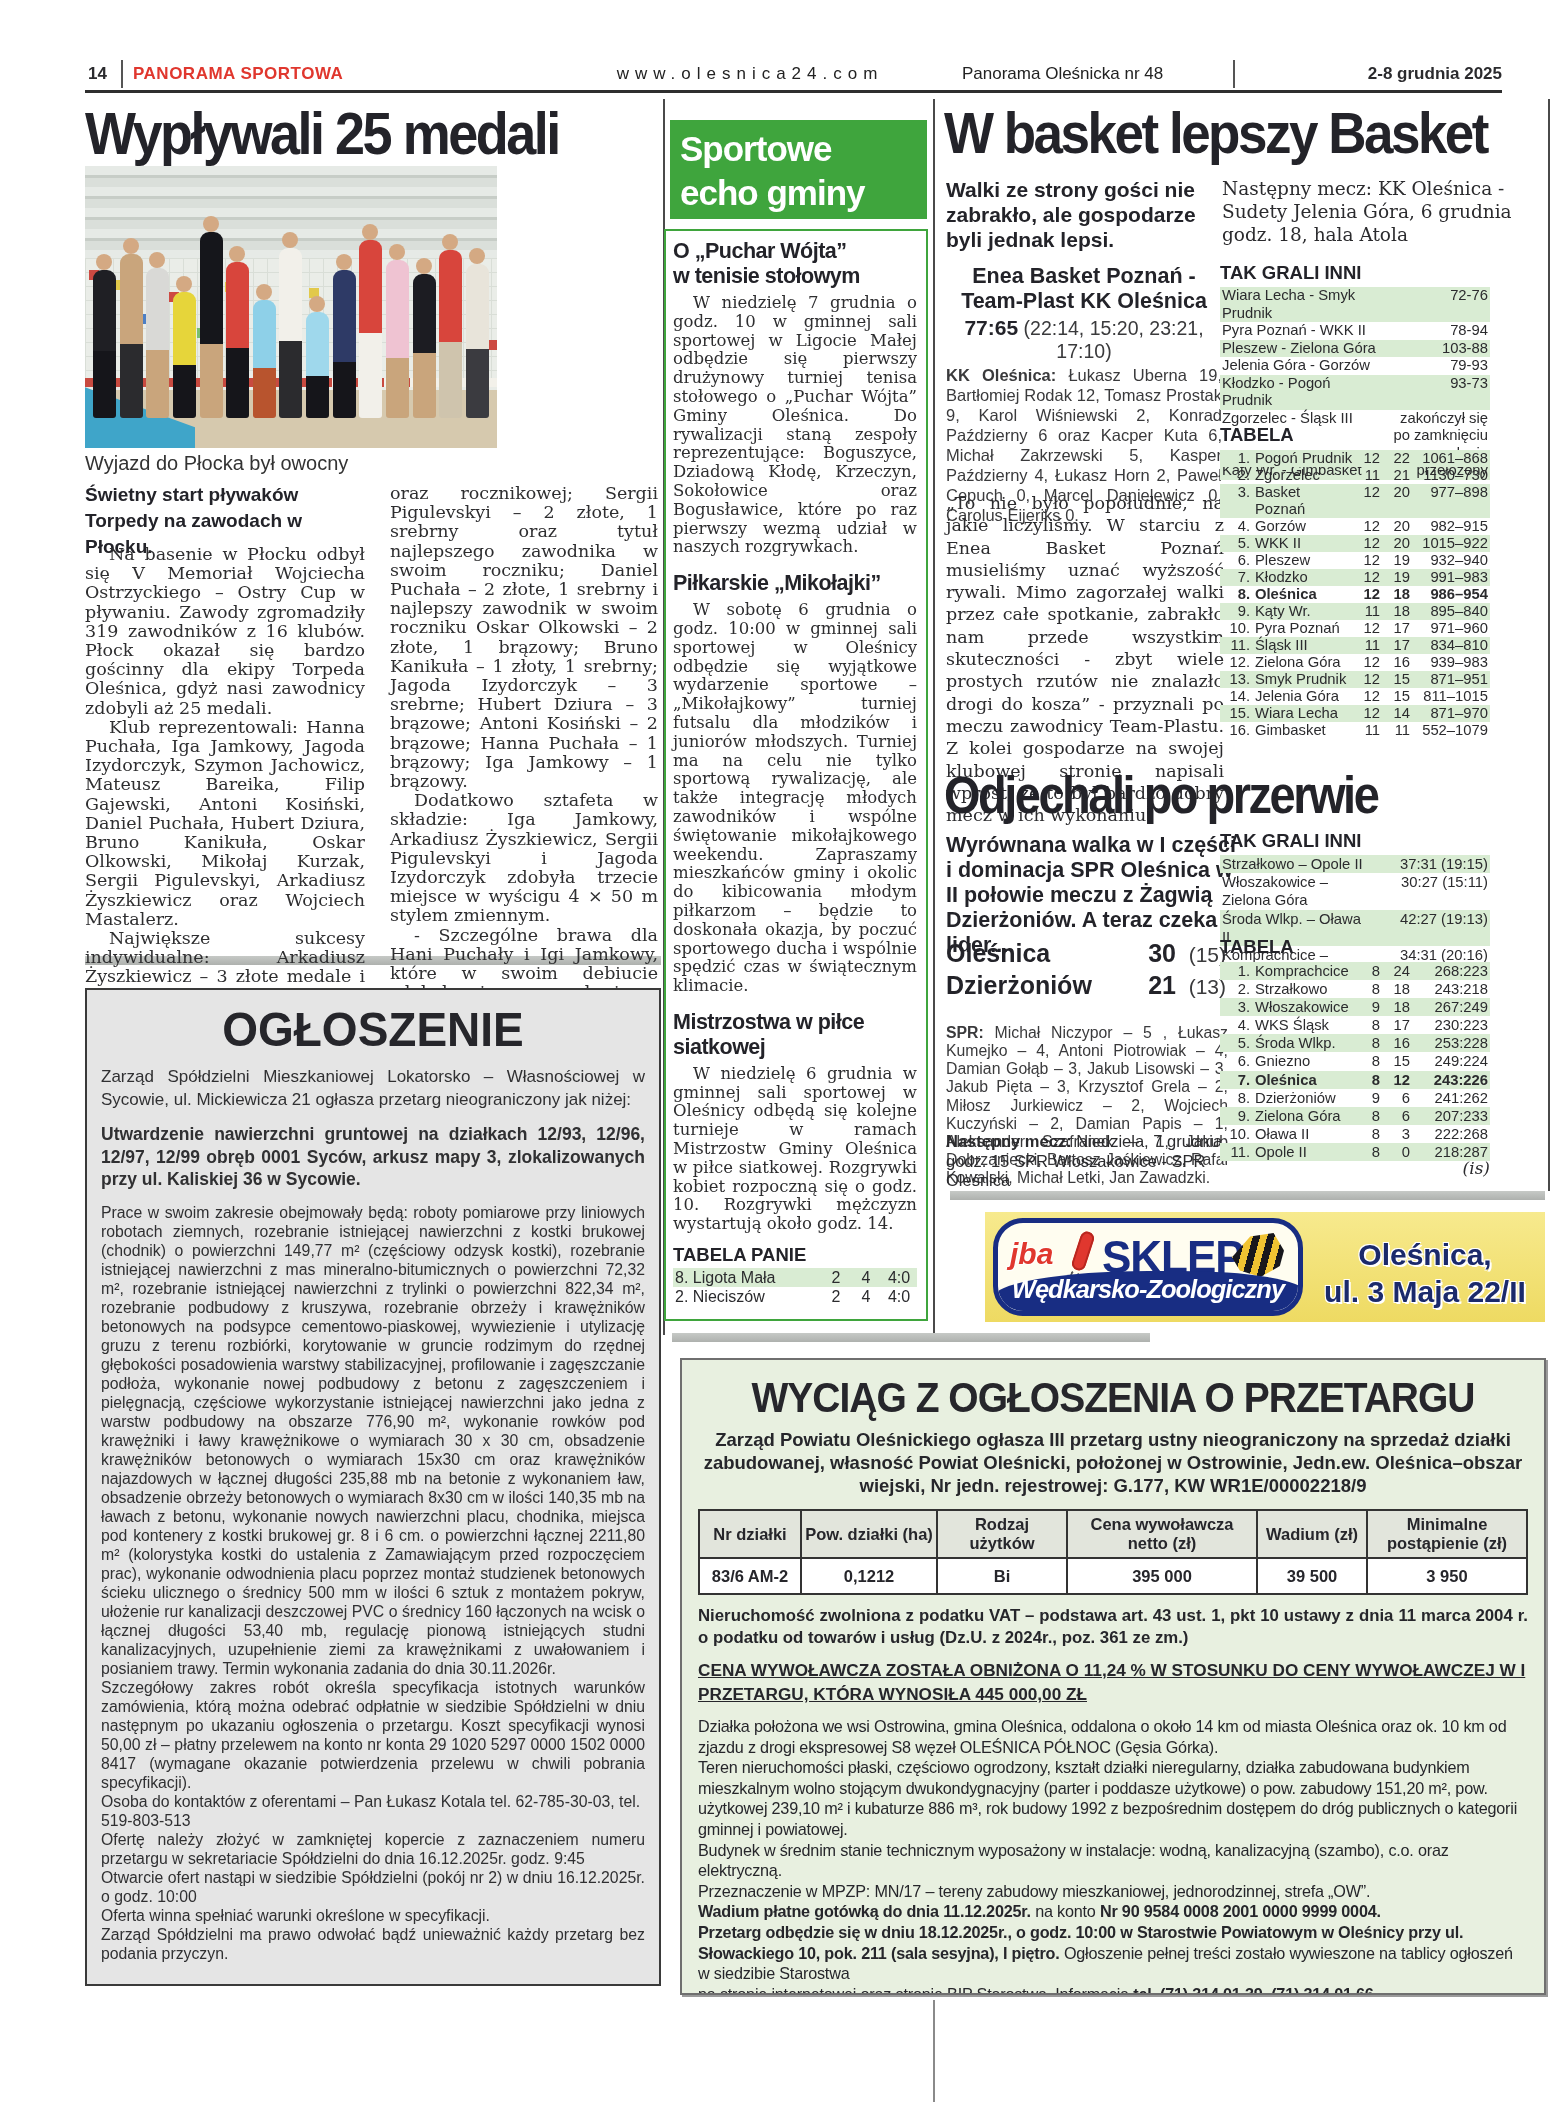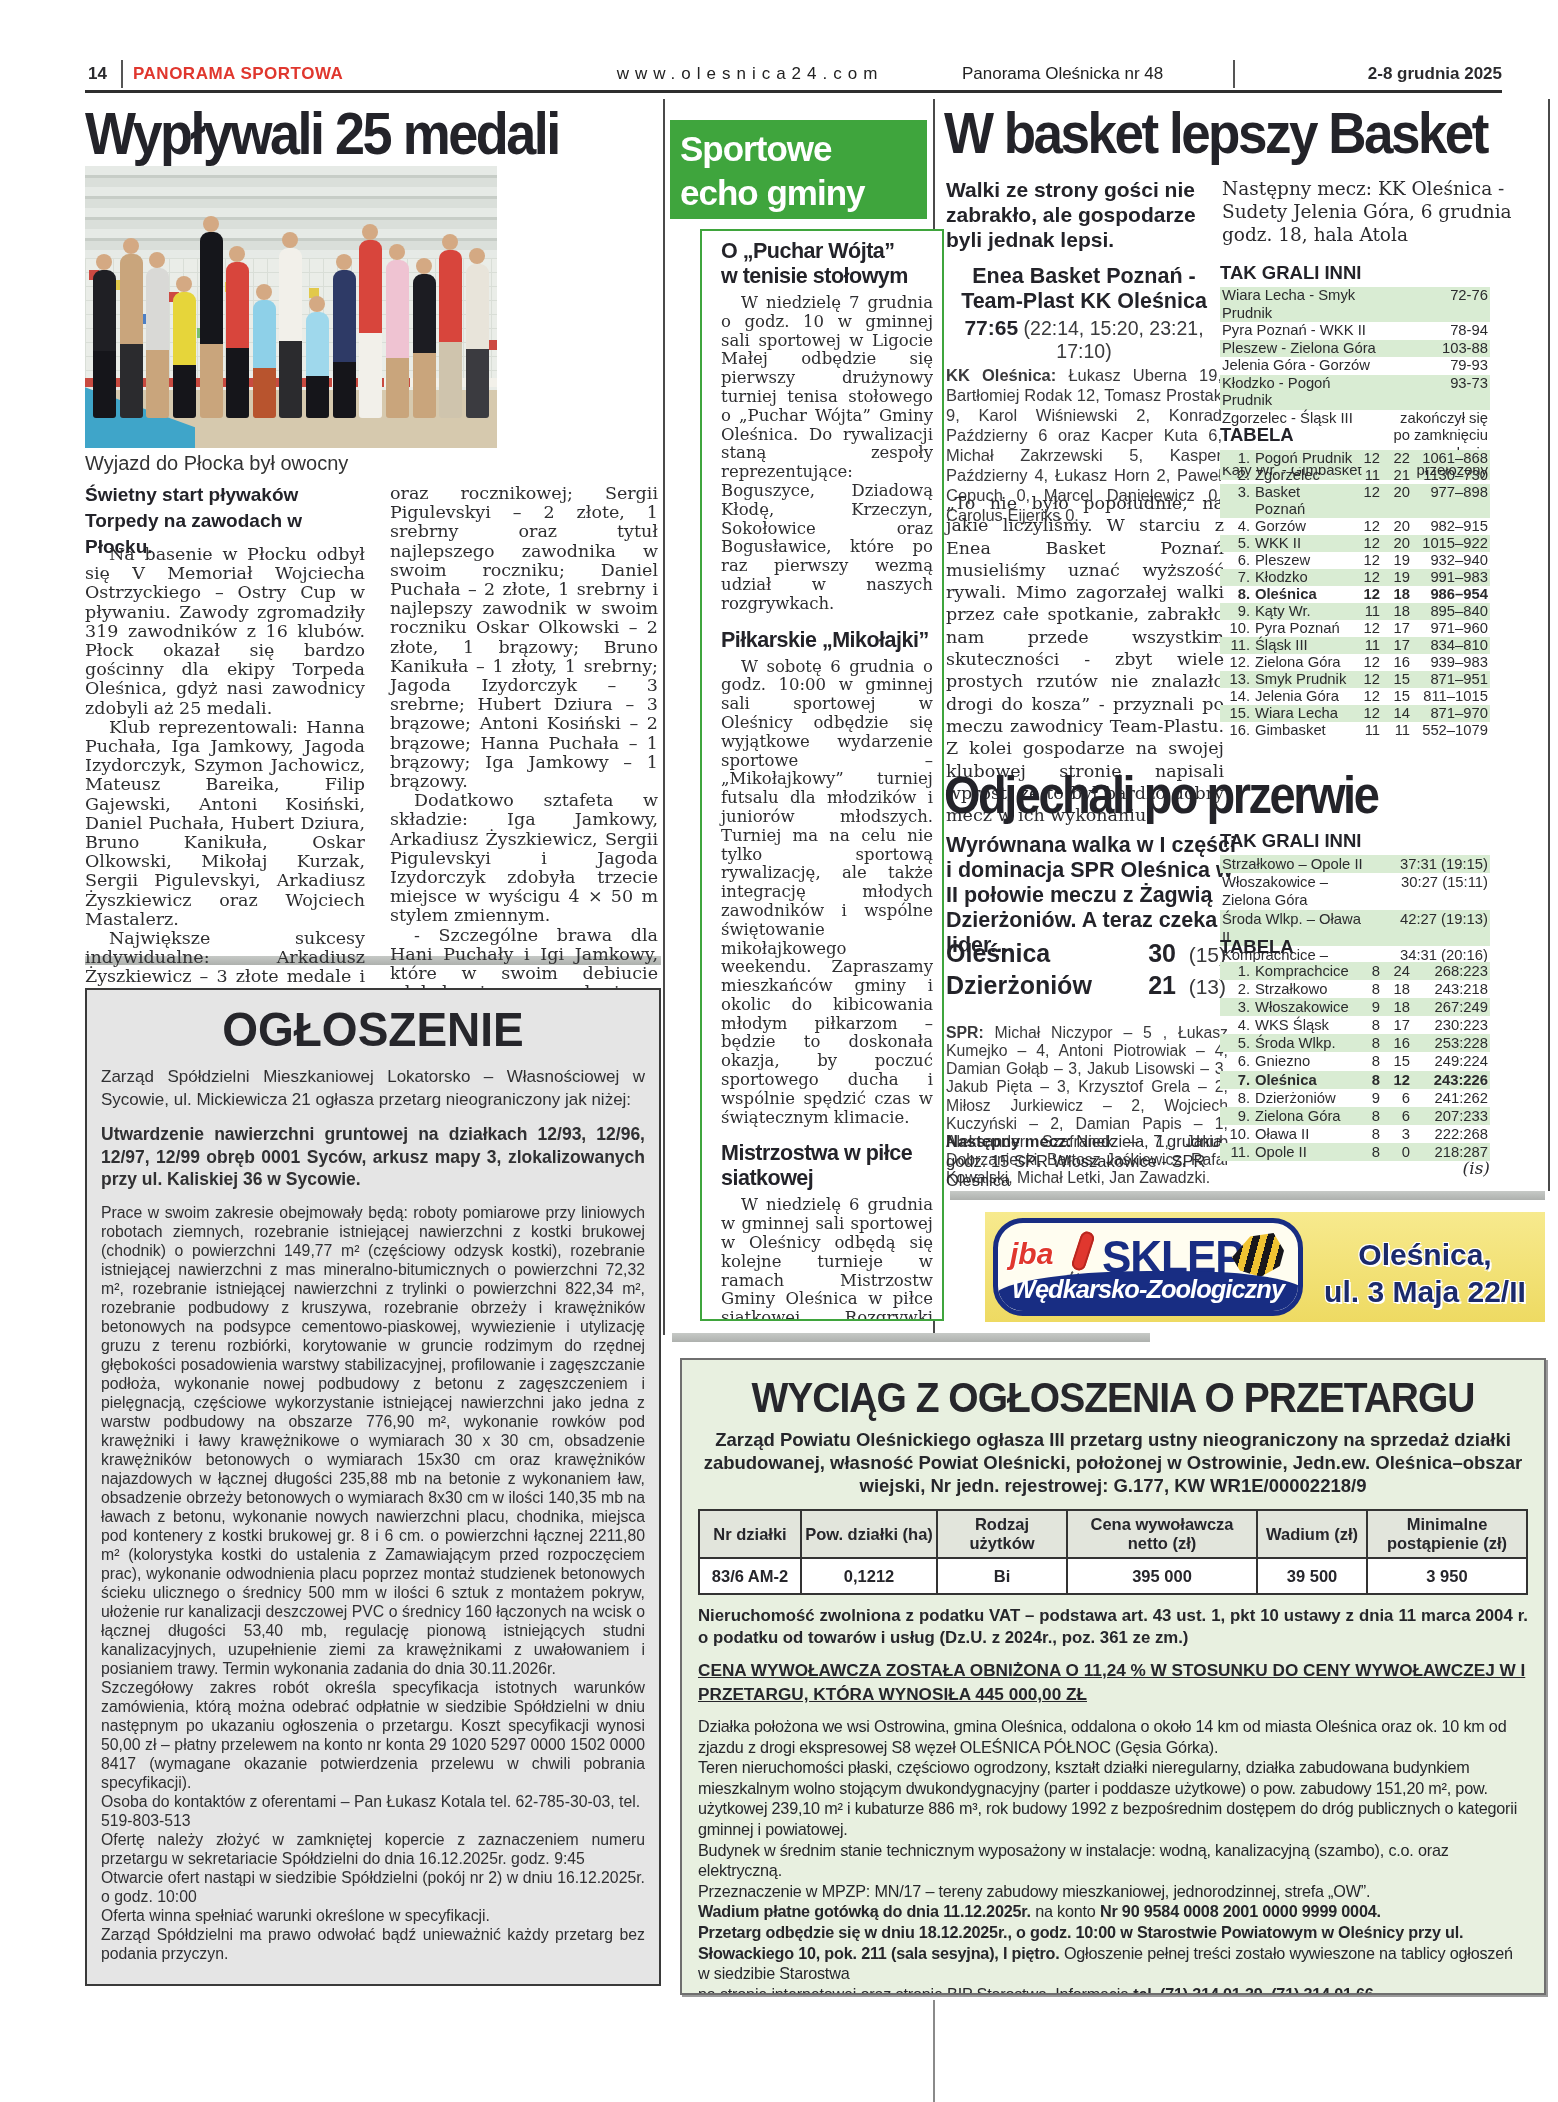--- a/index.html
+++ b/index.html
@@ -65,22 +65,22 @@
   .swim-lead{position:absolute;left:85px;top:482px;width:285px;font-size:19px;font-weight:bold;line-height:26px;color:#232329;}
   .swim-col{position:absolute;top:545px;font-size:17.5px;line-height:19.2px;color:#2e2e30;}
   .swim-col p{margin:0;text-indent:24px;}
   .swim-col1{left:85px;width:280px;}
   .swim-col2{left:390px;top:484px;width:268px;}
   .swim-col2 p.noind{text-indent:0;}
   .swim-byline{font-size:17.5px;margin-top:2px;}
   
   .gm-head{position:absolute;left:670px;top:120px;width:257px;height:99px;background:#3fa53d;color:#fff;
      font-weight:bold;font-size:35px;line-height:44px;padding:7px 0 0 10px;letter-spacing:-1px;}
-  .gm-box{position:absolute;left:700px;top:229px;width:244px;height:1092px;border:2.5px solid #3fa53d;
-     background:#fff;padding:8px 9px 0 19px;overflow:hidden;}
+  .gm-box{position:absolute;left:664px;top:229px;width:264px;height:1092px;border:2.5px solid #3fa53d;
+     background:#fff;padding:8px 9px 0 7px;overflow:hidden;}
   .gm-h{font-weight:bold;font-size:21.5px;line-height:25px;color:#232329;letter-spacing:-0.5px;margin:0 0 5px 0;}
   .gm-h.mt{margin-top:14px;}
   .gm-body{font-size:16.5px;line-height:18.8px;color:#2e2e30;margin:0;text-indent:20px;}
   .vb-title{font-weight:bold;font-size:18.5px;margin:10px 0 2px 0;color:#232329;}
   .vb-row{display:flex;font-size:16px;line-height:19.2px;}
   .vb-name{flex:1;padding-left:2px;}
   .vb-c1,.vb-c2{width:30px;text-align:center;}
   .vb-c3{width:36px;text-align:center;}
   .stripe{background:#d9ecd3;}
   .bold-row{font-weight:bold;}

